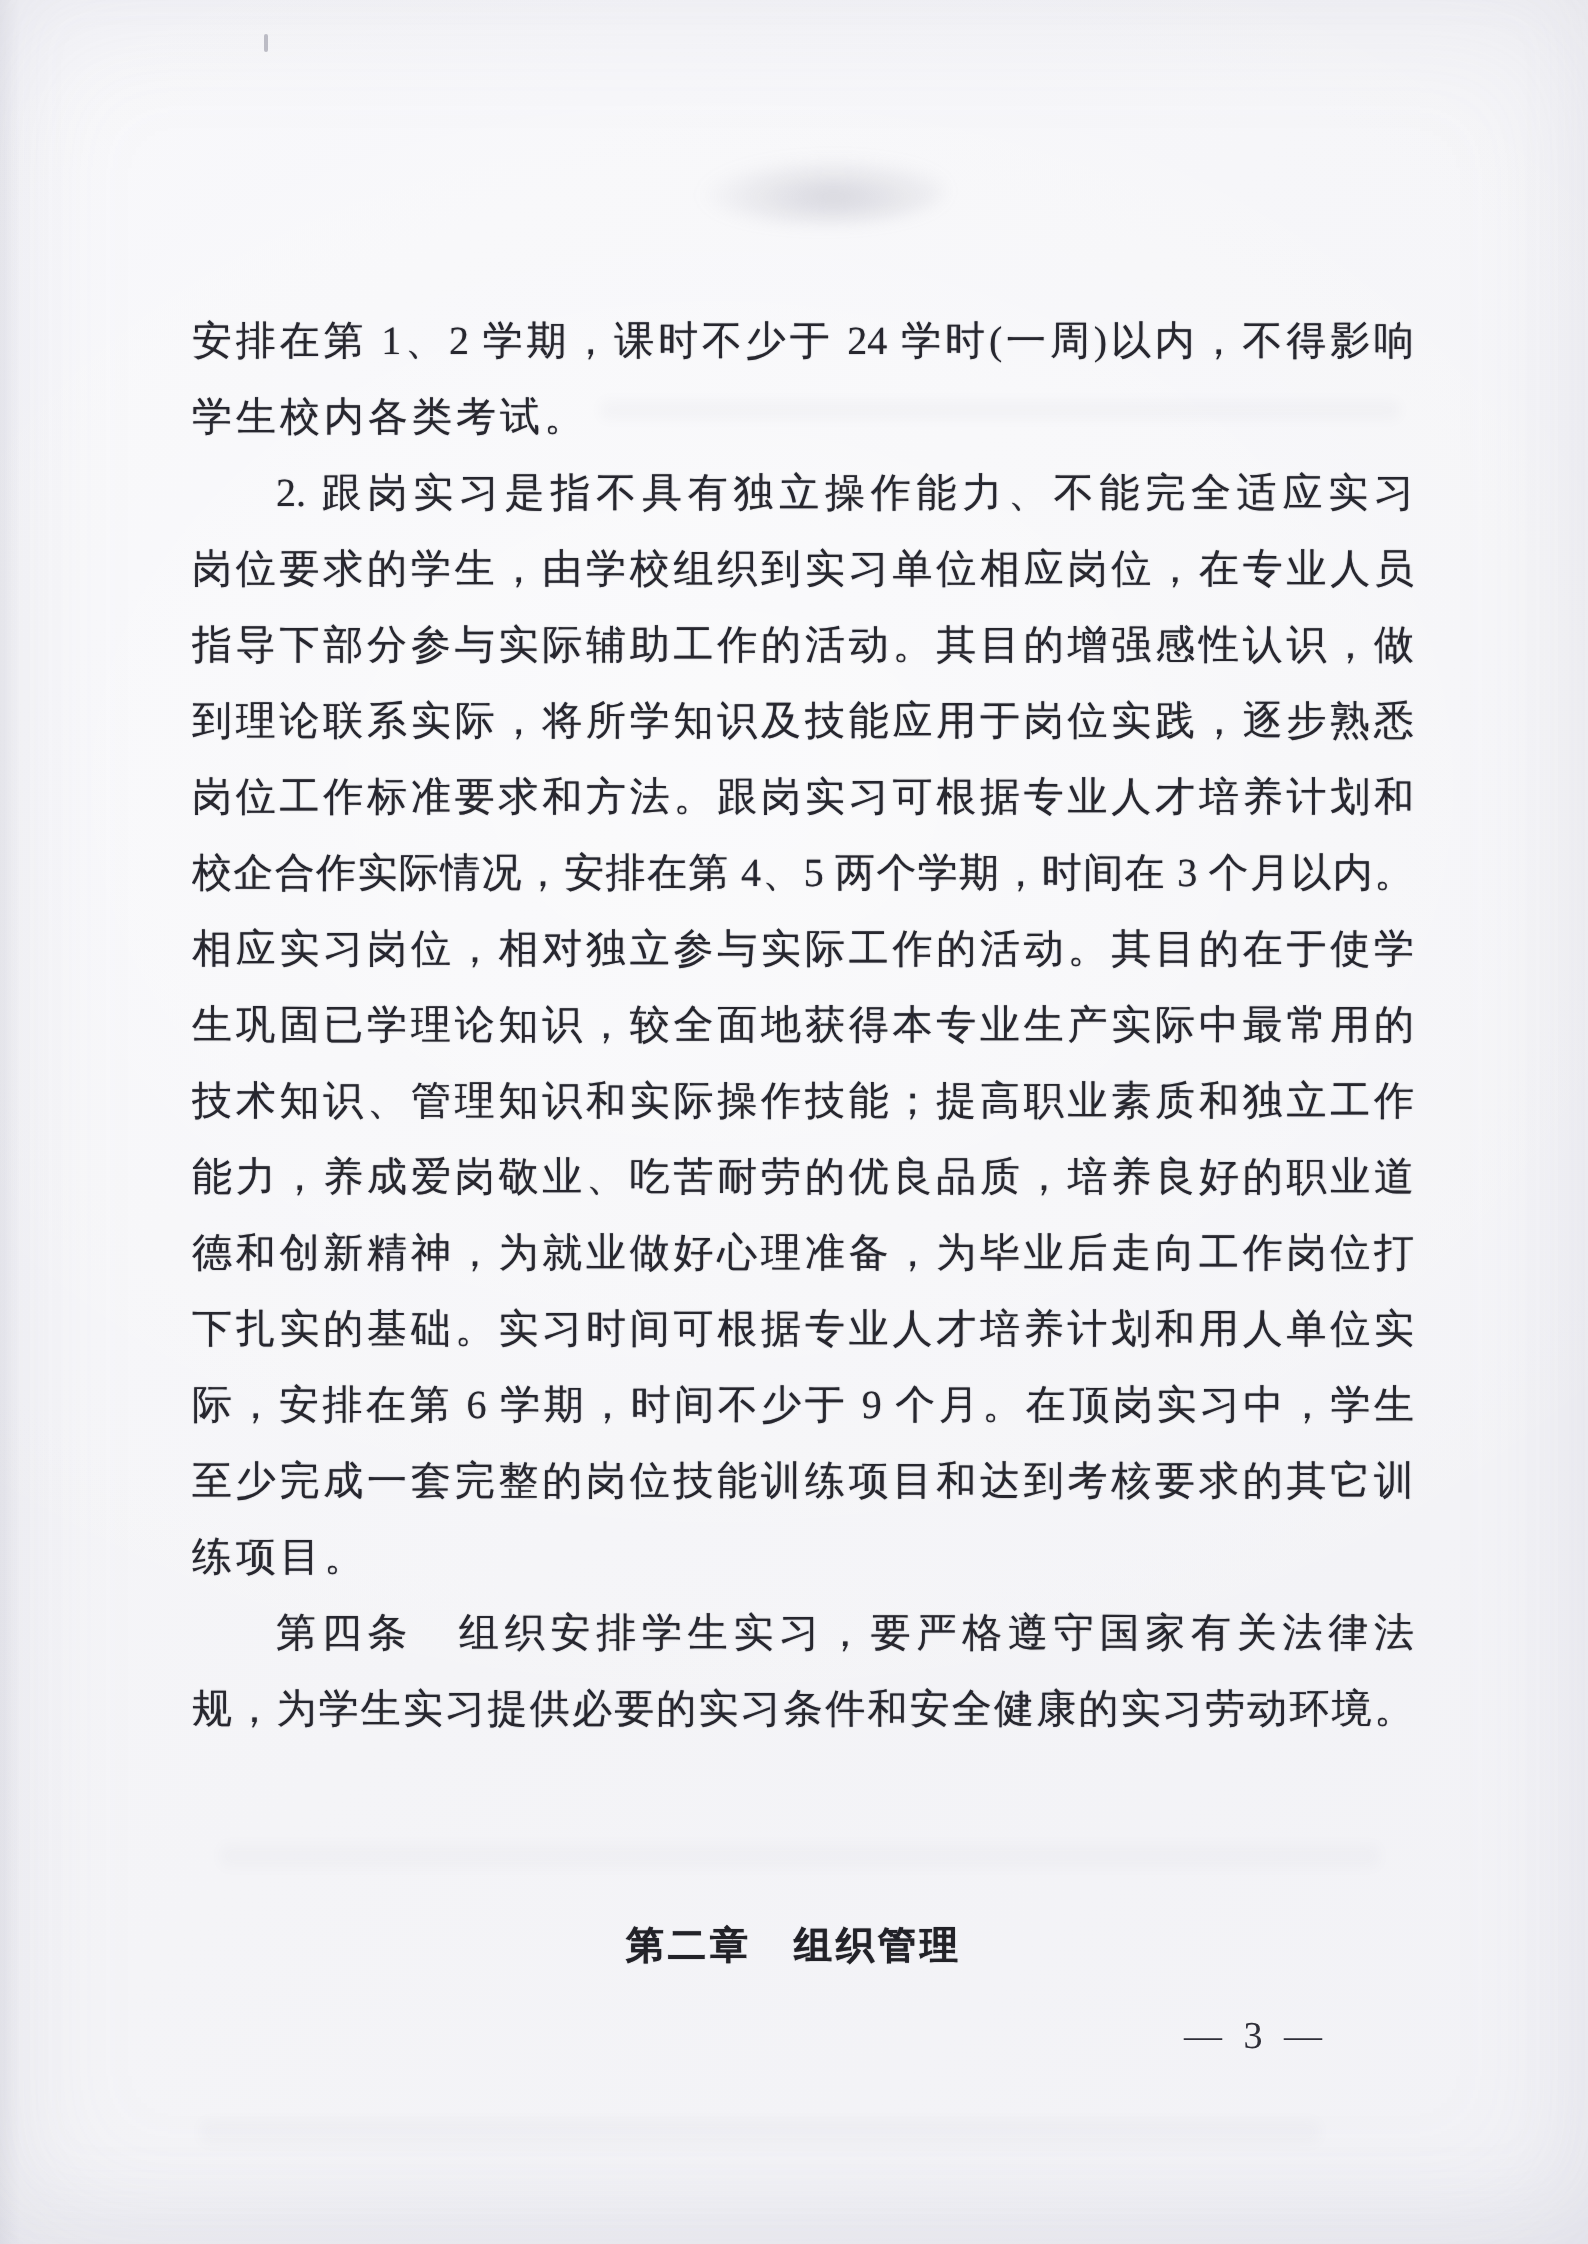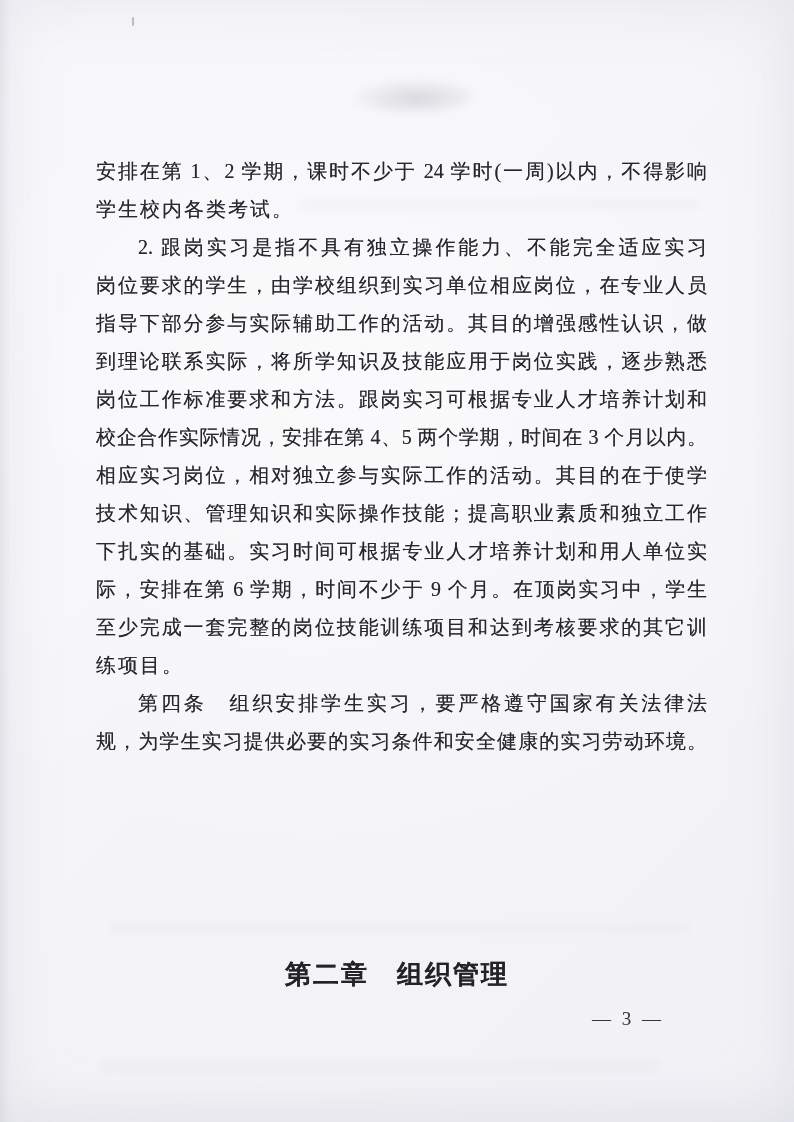--- a/index.html
+++ b/index.html
@@ -52,21 +52,21 @@
   .chapter-heading {
     position: absolute;
     left: 0;
     top: 953px;
     width: 794px;
     height: 42px;
     line-height: 42px;
     text-align: center;
     font-family: "Liberation Sans", "DejaVu Sans", sans-serif;
     font-weight: bold;
-    font-size: 26px;
+    font-size: 19px;
     letter-spacing: 2px;
     color: #222228;
     text-shadow: 0 0 0.5px rgba(34,34,40,0.7);
   }
 
   
   .page-number {
     position: absolute;
     top: 1002px;
     right: 130px;
@@ -130,21 +130,24 @@
   <div class="body-text">
     <div class="line">安排在第 1、2 学期，课时不少于 24 学时(一周)以内，不得影响</div>
     <div class="line short">学生校内各类考试。</div>
     <div class="line indent">2. 跟岗实习是指不具有独立操作能力、不能完全适应实习</div>
     <div class="line">岗位要求的学生，由学校组织到实习单位相应岗位，在专业人员</div>
     <div class="line">指导下部分参与实际辅助工作的活动。其目的增强感性认识，做</div>
     <div class="line">到理论联系实际，将所学知识及技能应用于岗位实践，逐步熟悉</div>
     <div class="line">岗位工作标准要求和方法。跟岗实习可根据专业人才培养计划和</div>
     <div class="line">校企合作实际情况，安排在第 4、5 两个学期，时间在 3 个月以内。</div>
     <div class="line">相应实习岗位，相对独立参与实际工作的活动。其目的在于使学</div>
+    <div class="line">生巩固已学理论知识，较全面地获得本专业生产实际中最常用的</div>
     <div class="line">技术知识、管理知识和实际操作技能；提高职业素质和独立工作</div>
+    <div class="line">能力，养成爱岗敬业、吃苦耐劳的优良品质，培养良好的职业道</div>
+    <div class="line">德和创新精神，为就业做好心理准备，为毕业后走向工作岗位打</div>
     <div class="line">下扎实的基础。实习时间可根据专业人才培养计划和用人单位实</div>
     <div class="line">际，安排在第 6 学期，时间不少于 9 个月。在顶岗实习中，学生</div>
     <div class="line">至少完成一套完整的岗位技能训练项目和达到考核要求的其它训</div>
     <div class="line short">练项目。</div>
     <div class="line indent">第四条　组织安排学生实习，要严格遵守国家有关法律法</div>
     <div class="line">规，为学生实习提供必要的实习条件和安全健康的实习劳动环境。</div>
   </div>
 
   <div class="chapter-heading">第二章　组织管理</div>
 

